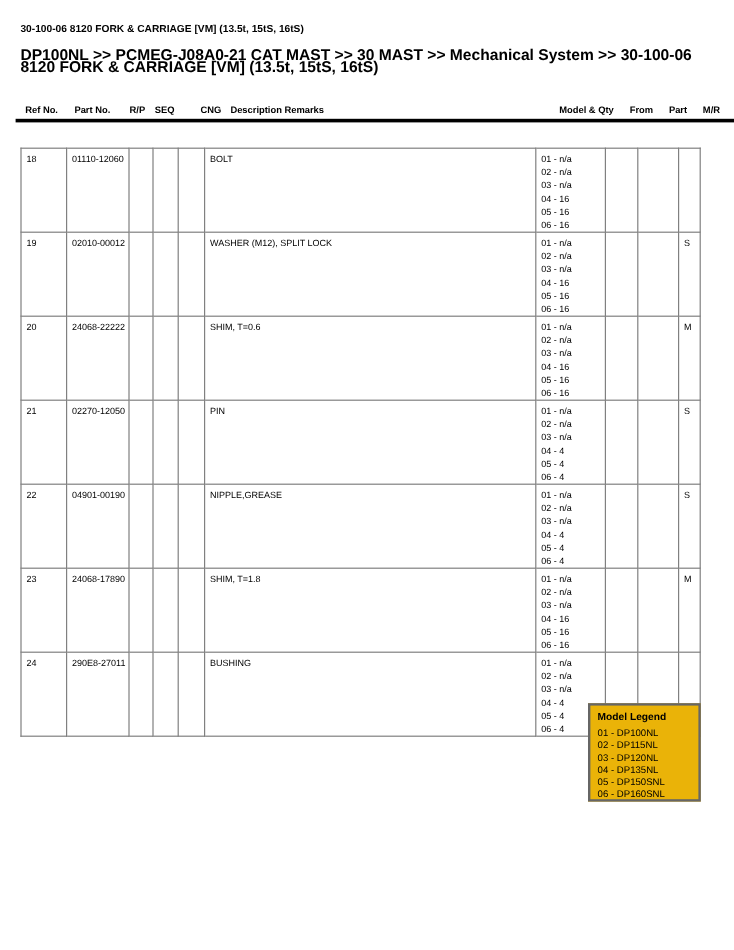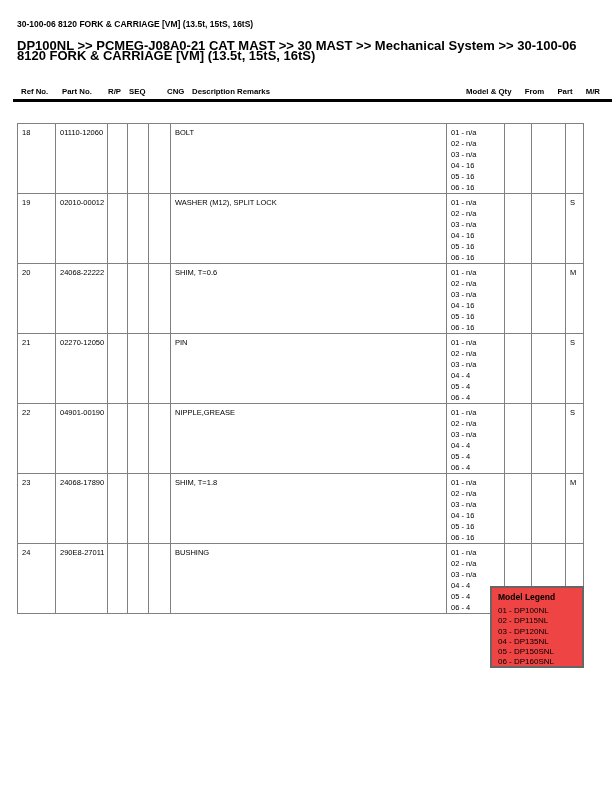--- a/index.html
+++ b/index.html
@@ -63,21 +63,21 @@
   td.c-desc { padding-left: 5px; }
   td.c-qty  { padding-left: 5px; white-space: pre-line; }
   td.c-mr   { padding-left: 4px; }
 
   .legend {
     position: absolute; left: 490px; top: 586px;
     width: 94px; height: 82px;
     border: 2px solid #666666;
     box-sizing: border-box;
     padding: 4px 0 0 6px;
-    background: #ef4444;
+    background: #eab308;
   }
   .legend-title { font-size: 8.5px; font-weight: bold; margin-bottom: 4px; }
   .legend-item  { font-size: 8px; line-height: 10.3px; white-space: nowrap; }
 </style>
 </head>
 <body>
 
 <div class="page">
 
   <div class="doc-title">30-100-06 8120 FORK &amp; CARRIAGE [VM] (13.5t, 15tS, 16tS)</div>

